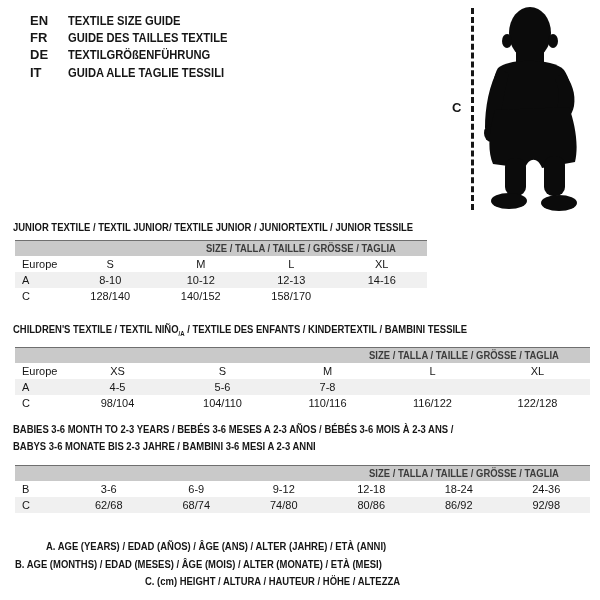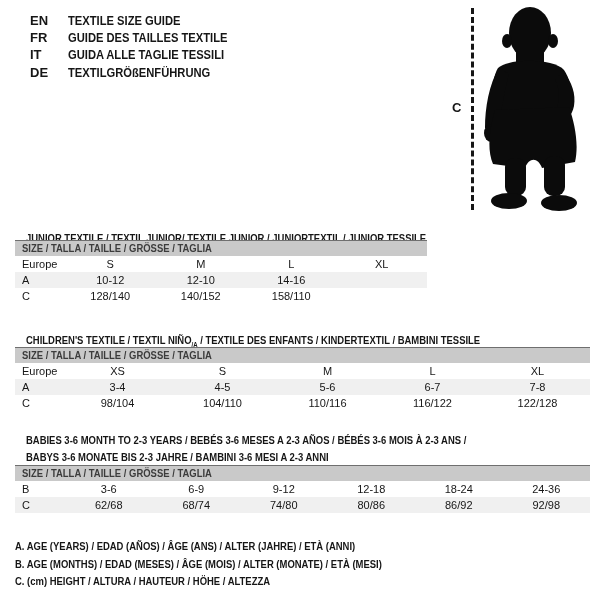--- a/index.html
+++ b/index.html
@@ -16,66 +16,66 @@
   
   .lang-block { position:absolute; top:12px; left:22px;margin-left:8px; }
   .lang-row { display:grid; grid-template-columns:38px auto; font-weight:bold; font-size:13px; line-height:17.2px; }
 
   
   .figure-svg { position:absolute; left:478px; top:2px; }
   .dash-line { position:absolute; left:471px; top:8px; height:202px; width:0; border-left:3px dashed var(--text); }
   .c-label { position:absolute; left:452px; top:100px; font-weight:bold; font-size:13px; }
 
   
-  .tbl-title { position:absolute; left:26px; font-weight:bold; font-size:11px; white-space:nowrap; line-height:17px;margin-top:11px; }
+  .tbl-title { position:absolute; left:13px; font-weight:bold; font-size:11px; white-space:nowrap; line-height:17px; }
   #title1 { top:219px; }
   #title2 { top:321px; }
   #title3 { top:421px; }
   .tbl-title sub { font-size:7px; }
 
   
   .stable { position:absolute; left:15px; font-size:11px; }
   #table1 { top:240px; width:412px; }
   #table2 { top:347px; width:575px; }
   #table3 { top:465px; width:575px; }
   .bar {
     height:16px; line-height:15px; background:var(--bar-gray);
     border-top:1px solid #6f6f6f; padding-left:7px;
-    font-weight:bold; color:#3c3c3c; font-size:11px;
+    font-weight:bold; color:#3c3c3c; font-size:11px;text-align:right;
   }
   .trow { height:16px; line-height:16px; display:grid; }
   .cols4 { grid-template-columns:50px repeat(4,1fr); }
   .cols5 { grid-template-columns:50px repeat(5,1fr); }
   .cols6 { grid-template-columns:50px repeat(6,1fr); }
   .lbl { padding-left:7px; text-align:left; }
   .val { text-align:center; }
   .stripe { background:var(--stripe-gray); }
 
   
-  .footnotes { position:absolute; top:538px; left:15px; font-weight:bold; font-size:11px; line-height:17.5px; }
+  .footnotes { position:absolute; top:538px; left:15px; font-weight:bold; font-size:11px; line-height:17.5px;text-align:right; }
 </style>
 </head>
 <body>
 
 <div class="lang-block">
   <div class="lang-row">
     <span>EN</span>
     <span class="cond">TEXTILE SIZE GUIDE</span>
   </div>
   <div class="lang-row">
     <span>FR</span>
     <span class="cond">GUIDE DES TAILLES TEXTILE</span>
   </div>
   <div class="lang-row">
+    <span>DE</span>
+    <span class="cond">TEXTILGRÖßENFÜHRUNG</span>
+  </div>
+  <div class="lang-row">
     <span>IT</span>
     <span class="cond">GUIDA ALLE TAGLIE TESSILI</span>
-  </div>
-  <div class="lang-row">
-    <span>DE</span>
-    <span class="cond">TEXTILGRÖßENFÜHRUNG</span>
   </div>
 </div>
 
 <div class="dash-line"></div>
 <span class="c-label">C</span>
 <svg class="figure-svg" viewBox="0 0 124 214" width="124" height="214" xmlns="http://www.w3.org/2000/svg">
   <g fill="#0b0b0b">
     <ellipse cx="52" cy="31" rx="21" ry="26"></ellipse>
     <ellipse cx="29" cy="39" rx="5" ry="7"></ellipse>
     <ellipse cx="75" cy="39" rx="5" ry="7"></ellipse>
@@ -101,53 +101,52 @@
   </div>
   <div class="trow cols4">
     <span class="lbl">Europe</span>
     <span class="val">S</span>
     <span class="val">M</span>
     <span class="val">L</span>
     <span class="val">XL</span>
   </div>
   <div class="trow cols4 stripe">
     <span class="lbl">A</span>
+    <span class="val">8-10</span>
     <span class="val">10-12</span>
-    <span class="val">12-10</span>
+    <span class="val">12-13</span>
     <span class="val">14-16</span>
   </div>
   <div class="trow cols4">
     <span class="lbl">C</span>
     <span class="val">128/140</span>
     <span class="val">140/152</span>
-    <span class="val">158/110</span>
+    <span class="val">158/170</span>
   </div>
 </div>
 
 <div id="title2" class="tbl-title">
   <span class="cond"><span>CHILDREN'S TEXTILE / TEXTIL NIÑO</span><sub>/A</sub><span> / TEXTILE DES ENFANTS / KINDERTEXTIL / BAMBINI TESSILE</span></span>
 </div>
 <div id="table2" class="stable">
   <div class="bar">
     <span class="cond">SIZE / TALLA / TAILLE / GRÖSSE / TAGLIA</span>
   </div>
   <div class="trow cols5">
     <span class="lbl">Europe</span>
     <span class="val">XS</span>
     <span class="val">S</span>
     <span class="val">M</span>
     <span class="val">L</span>
     <span class="val">XL</span>
   </div>
   <div class="trow cols5 stripe">
     <span class="lbl">A</span>
-    <span class="val">3-4</span>
     <span class="val">4-5</span>
     <span class="val">5-6</span>
-    <span class="val">6-7</span>
     <span class="val">7-8</span>
   </div>
   <div class="trow cols5">
     <span class="lbl">C</span>
     <span class="val">98/104</span>
     <span class="val">104/110</span>
     <span class="val">110/116</span>
     <span class="val">116/122</span>
     <span class="val">122/128</span>
   </div>

